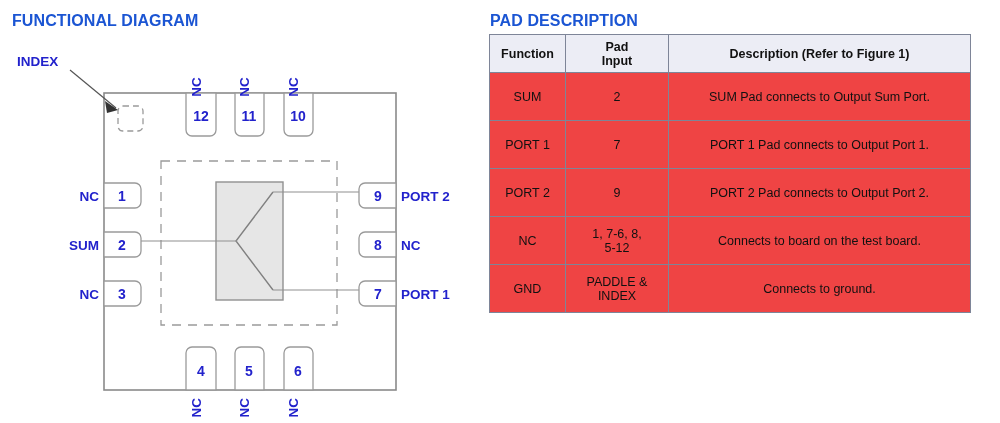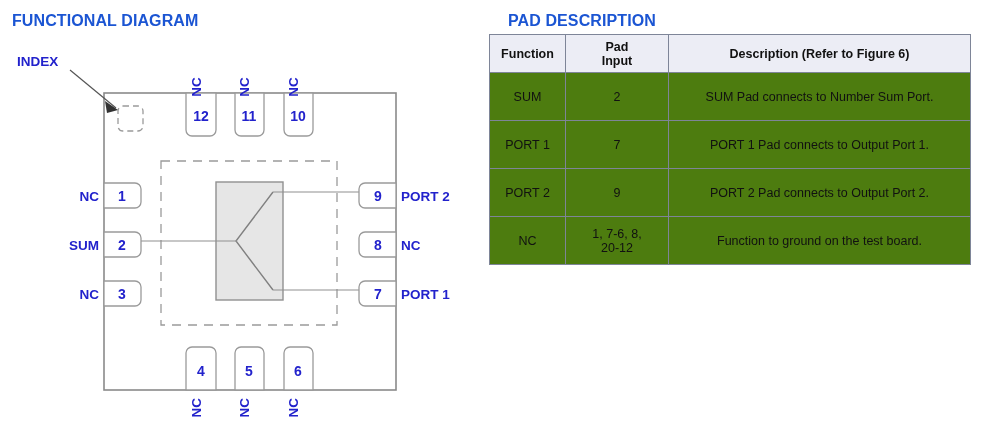--- a/index.html
+++ b/index.html
@@ -18,21 +18,21 @@
   
   .section-title {
     position: absolute;
     font-size: 16px;
     font-weight: bold;
     color: #1b55d3;
     letter-spacing: 0.1px;
     white-space: nowrap;
   }
   #fd-title { left: 12px; top: 12px; }
-  #pd-title { left: 508px; top: 12px; }
+  #pd-title { left: 490px; top: 12px; }
 
   
   #diagram {
     position: absolute;
     left: 0;
     top: 0;
     width: 480px;
     height: 423px;
   }
   #diagram svg { display: block; }
@@ -49,21 +49,21 @@
   }
 
   
   #pad-table {
     position: absolute;
     left: 489px;
     top: 34px;
     width: 481px;
     border-collapse: collapse;
     table-layout: fixed;
-    background: #4d7c0f;
+    background: #ef4444;
   }
   #pad-table th, #pad-table td {
     border: 1px solid #7e8598;
     font-family: "Liberation Sans", sans-serif;
     text-align: center;
     vertical-align: middle;
     color: #111111;
     padding: 0 4px;
   }
   #pad-table th {
@@ -171,47 +171,55 @@
       <col class="col-pad">
       <col class="col-desc">
   </colgroup>
   <thead>
     <tr>
       <th>Function</th>
       <th>
         <span>Pad</span><br>
         <span>Input</span>
       </th>
-      <th>Description (Refer to Figure 6)</th>
+      <th>Description (Refer to Figure 1)</th>
     </tr>
   </thead>
   <tbody>
     <tr>
       <td>SUM</td>
       <td>
         <span>2</span>
       </td>
-      <td>SUM Pad connects to Number Sum Port.</td>
+      <td>SUM Pad connects to Output Sum Port.</td>
     </tr>
     <tr>
       <td>PORT 1</td>
       <td>
         <span>7</span>
       </td>
       <td>PORT 1 Pad connects to Output Port 1.</td>
     </tr>
     <tr>
       <td>PORT 2</td>
       <td>
         <span>9</span>
       </td>
       <td>PORT 2 Pad connects to Output Port 2.</td>
     </tr>
     <tr>
       <td>NC</td>
       <td>
         <span>1, 7-6, 8,</span><br>
-        <span>20-12</span>
-      </td>
-      <td>Function to ground on the test board.</td>
+        <span>5-12</span>
+      </td>
+      <td>Connects to board on the test board.</td>
+    </tr>
+    <tr>
+      <td>GND</td>
+      <td>
+        <span>PADDLE &amp;</span><br>
+        <span>INDEX</span>
+      </td>
+      <td>Connects to ground.</td>
     </tr>
   </tbody>
 </table>
 
 </body></html>

